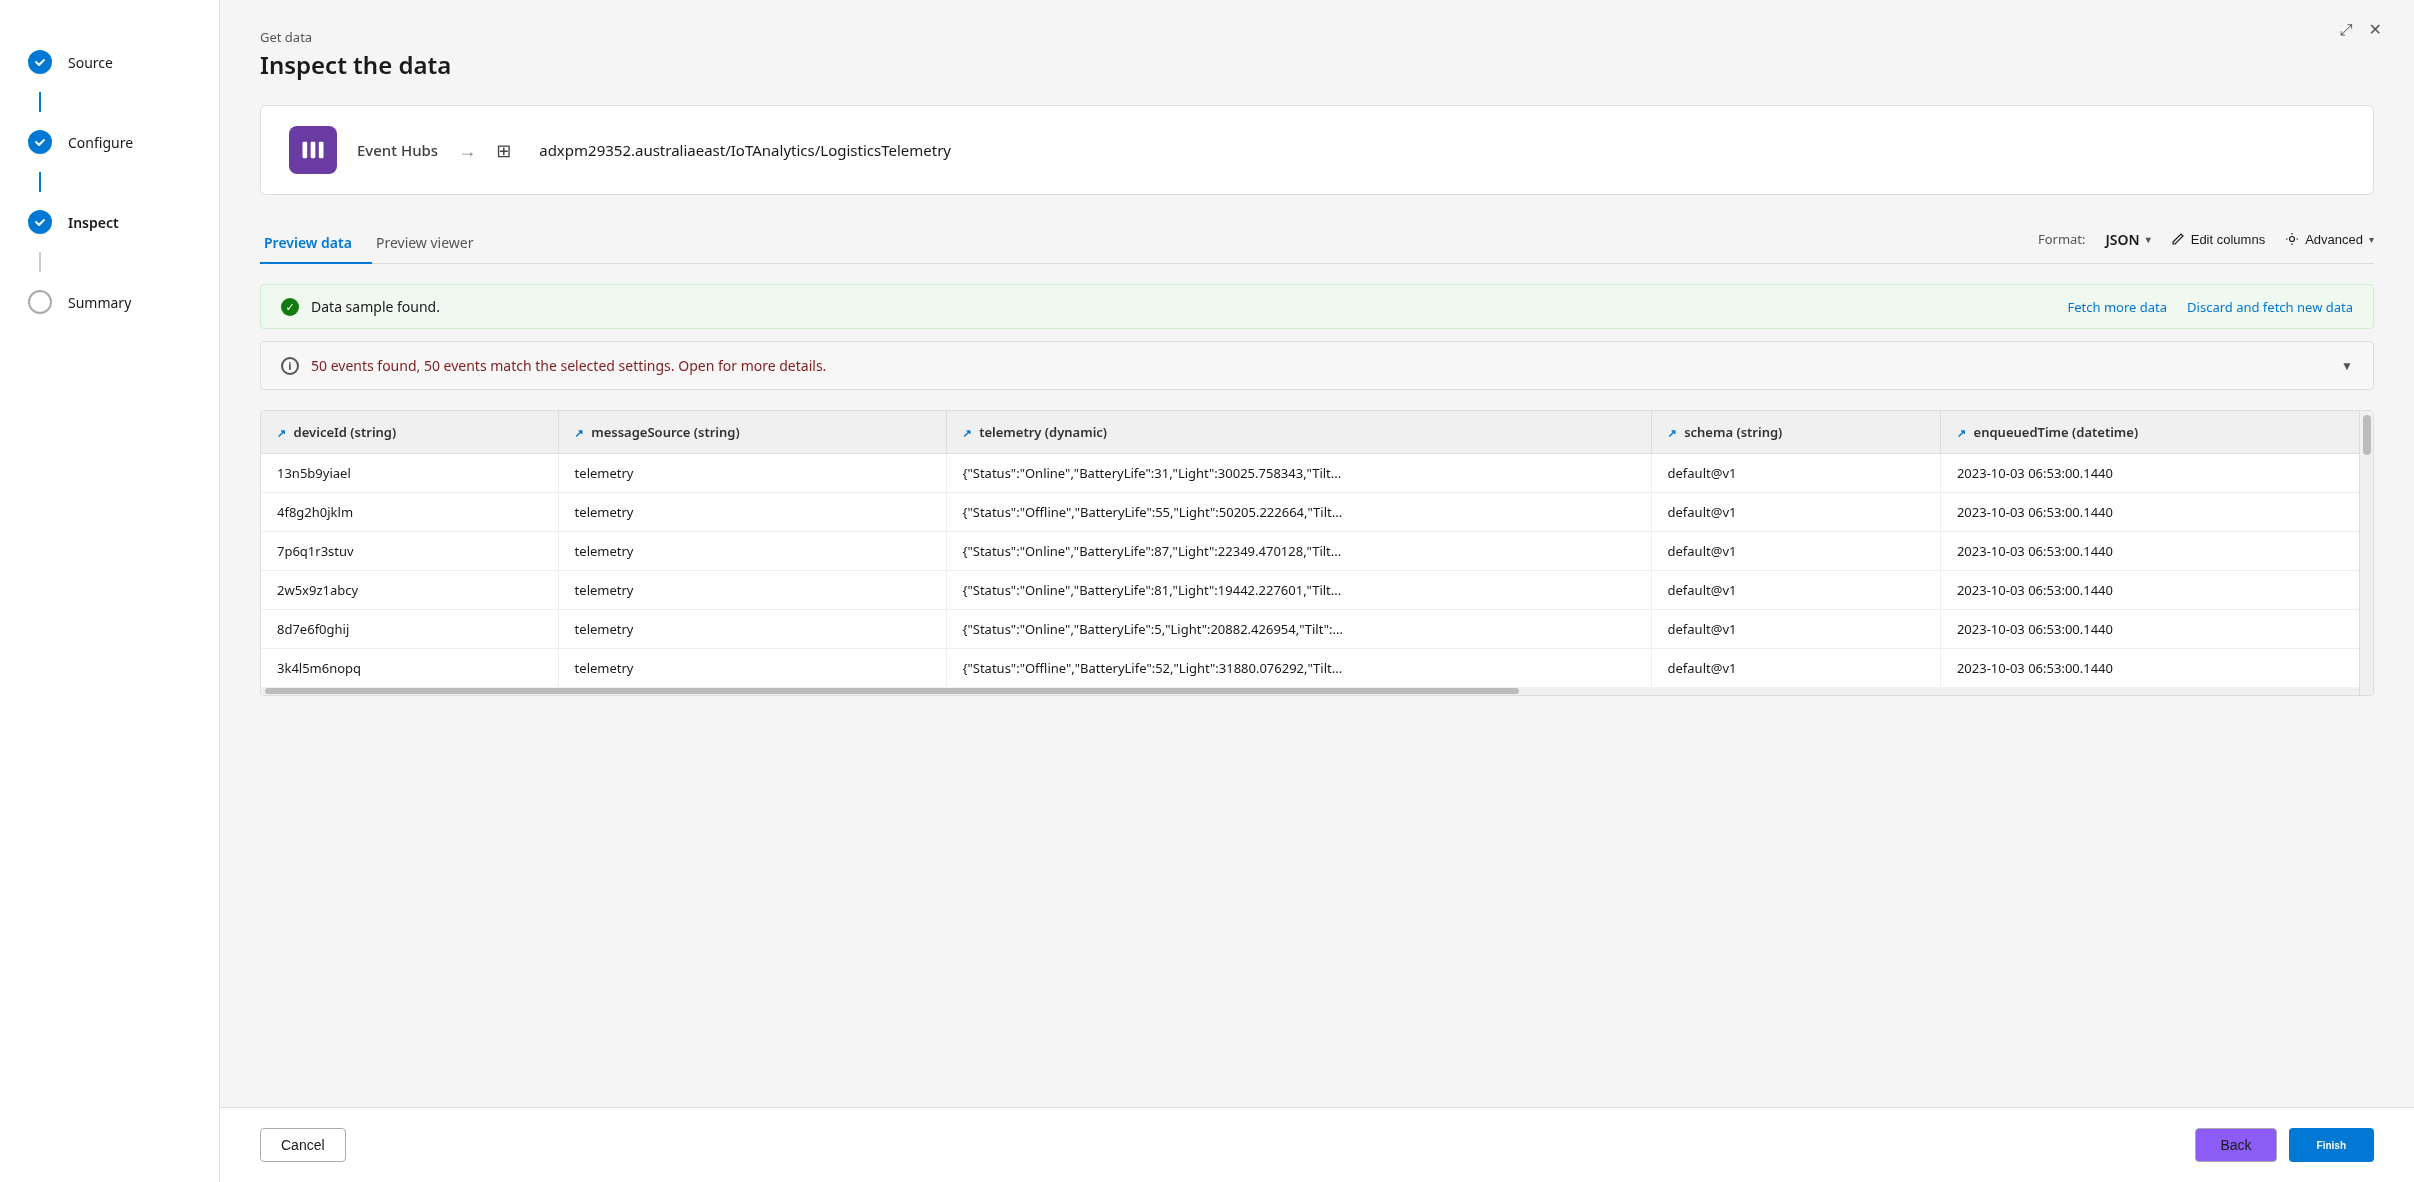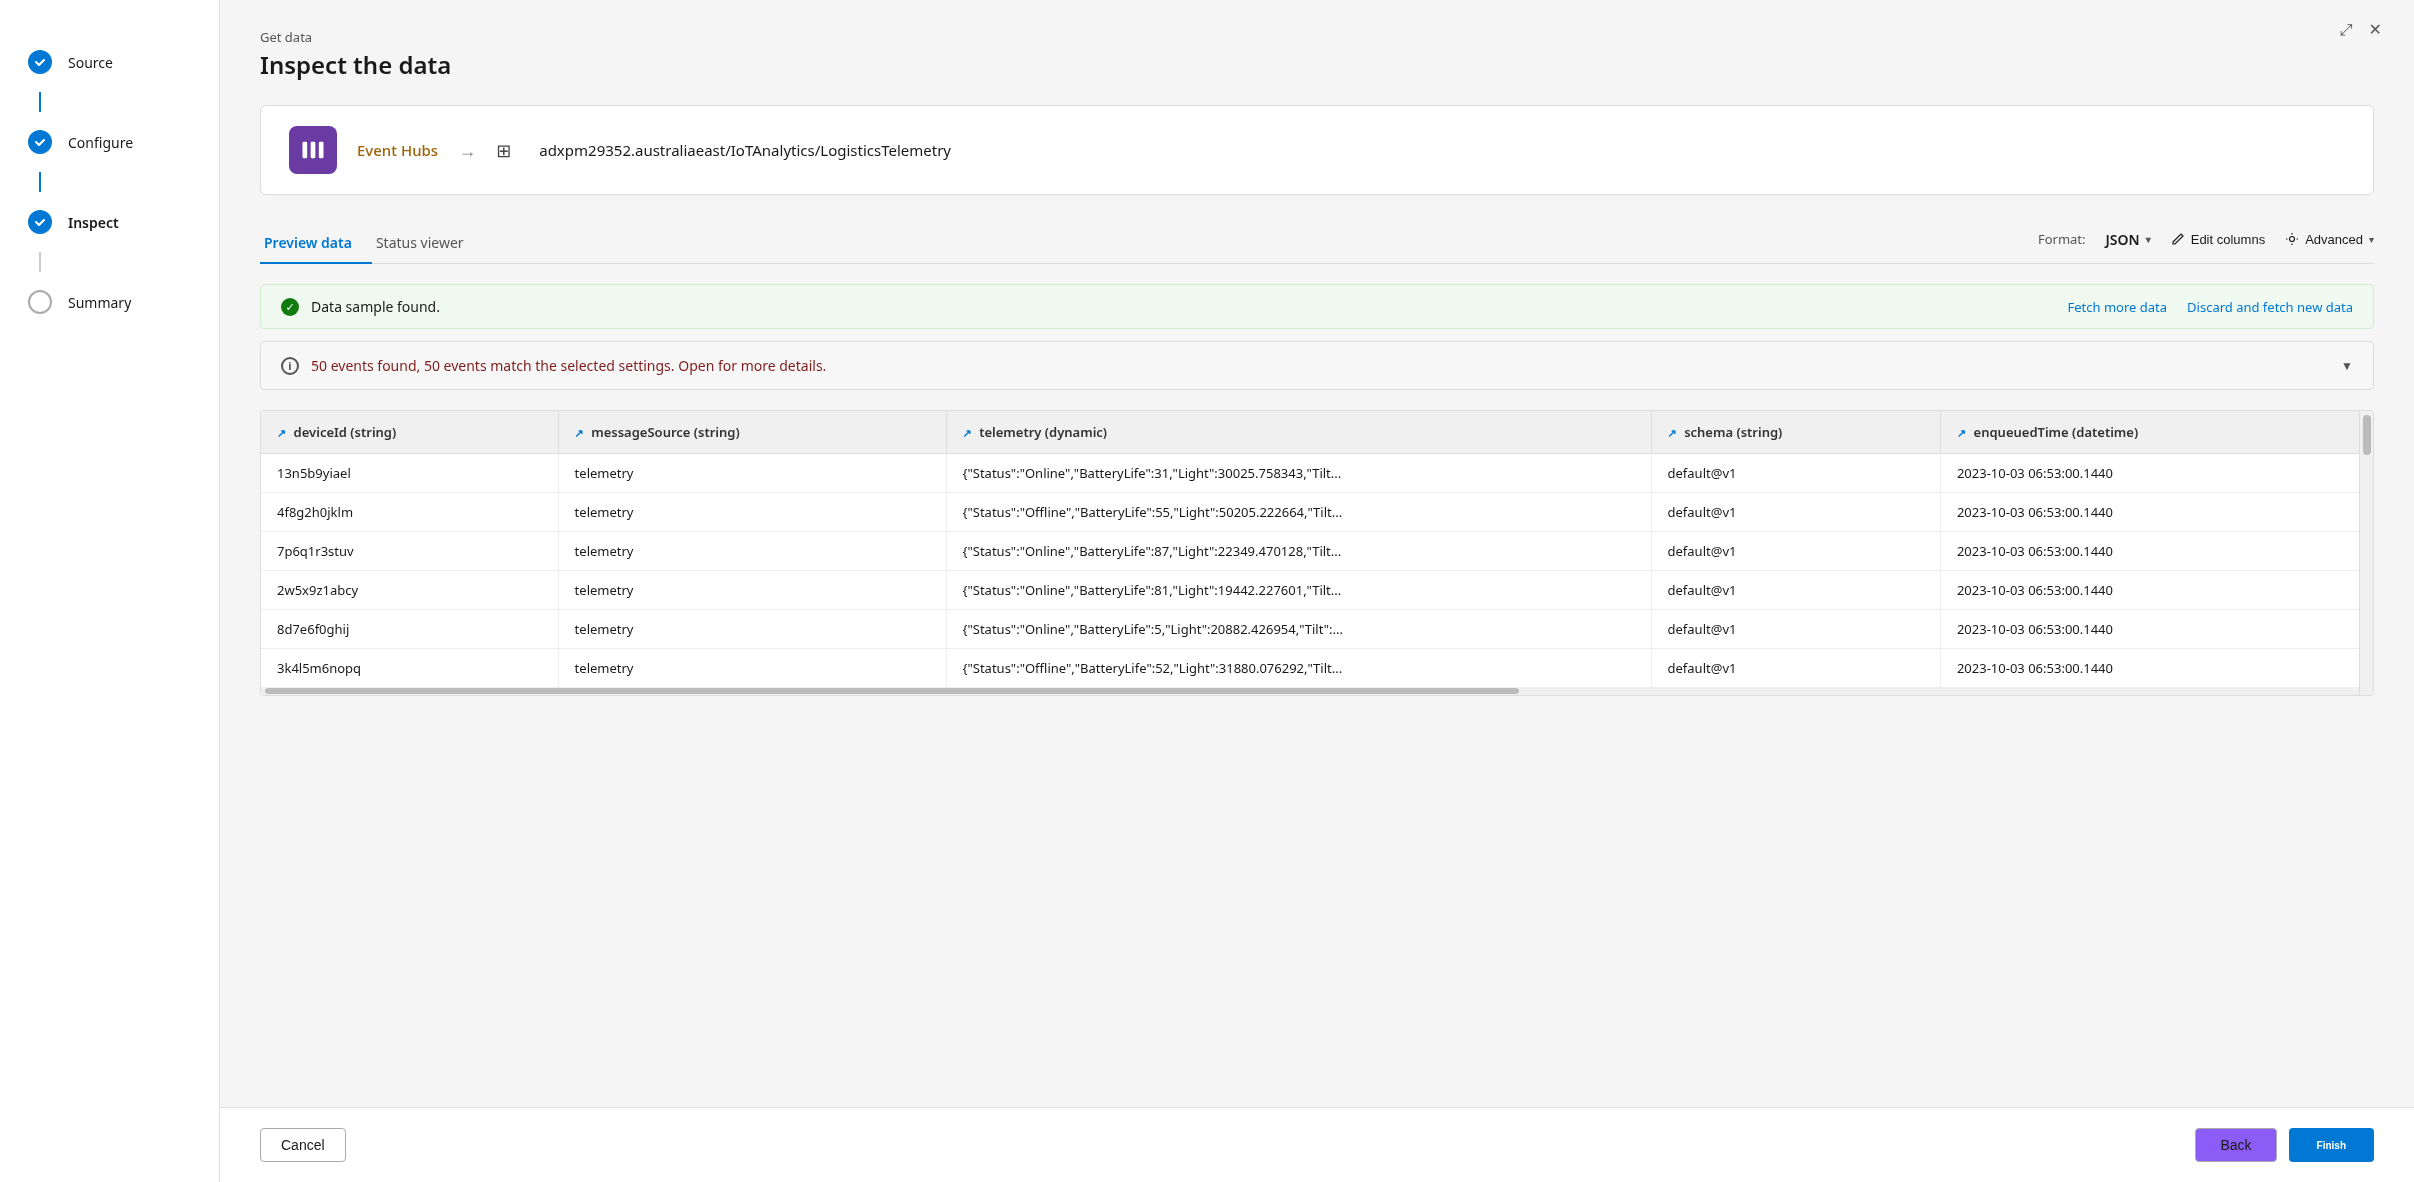--- a/index.html
+++ b/index.html
@@ -127,21 +127,21 @@
       color: #444;
       margin-right: 8px;
     }
     .source-path {
       font-size: 15px;
       color: #1a1a1a;
     }
     .event-hubs-label {
       font-size: 15px;
       font-weight: 500;
-      color: #a16207;
+      color: #404040;
     }
 
     
     .tabs-bar {
       display: flex;
       align-items: center;
       border-bottom: 1px solid #ddd;
       margin-bottom: 20px;
       gap: 0;
     }
@@ -461,21 +461,21 @@
         </svg>
       </div>
       <span class="event-hubs-label">Event Hubs</span>
       <span class="arrow-sep">→</span>
       <span class="grid-icon">⊞</span>
       <span class="source-path">adxpm29352.australiaeast/IoTAnalytics/LogisticsTelemetry</span>
     </div>
 
     <div class="tabs-bar">
       <div class="tab active">Preview data</div>
-      <div class="tab">Status viewer</div>
+      <div class="tab">Preview viewer</div>
       <div class="tabs-right">
         <span class="format-label">Format:</span>
         <div class="format-select">
           <span>JSON</span>
           <span class="chevron-down">▾</span>
         </div>
         <button class="edit-columns-btn">
           <svg width="14" height="14" viewBox="0 0 14 14" fill="none">
             <path d="M2 10l8-8 2 2-8 8H2v-2z" stroke="#1a1a1a" stroke-width="1.2" fill="none"></path>
           </svg>

